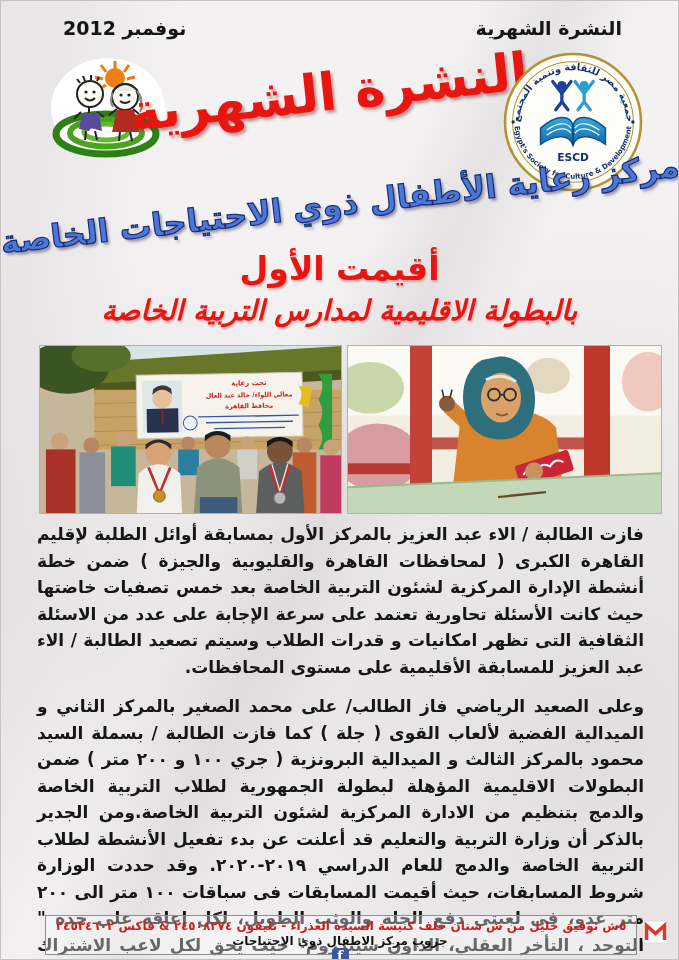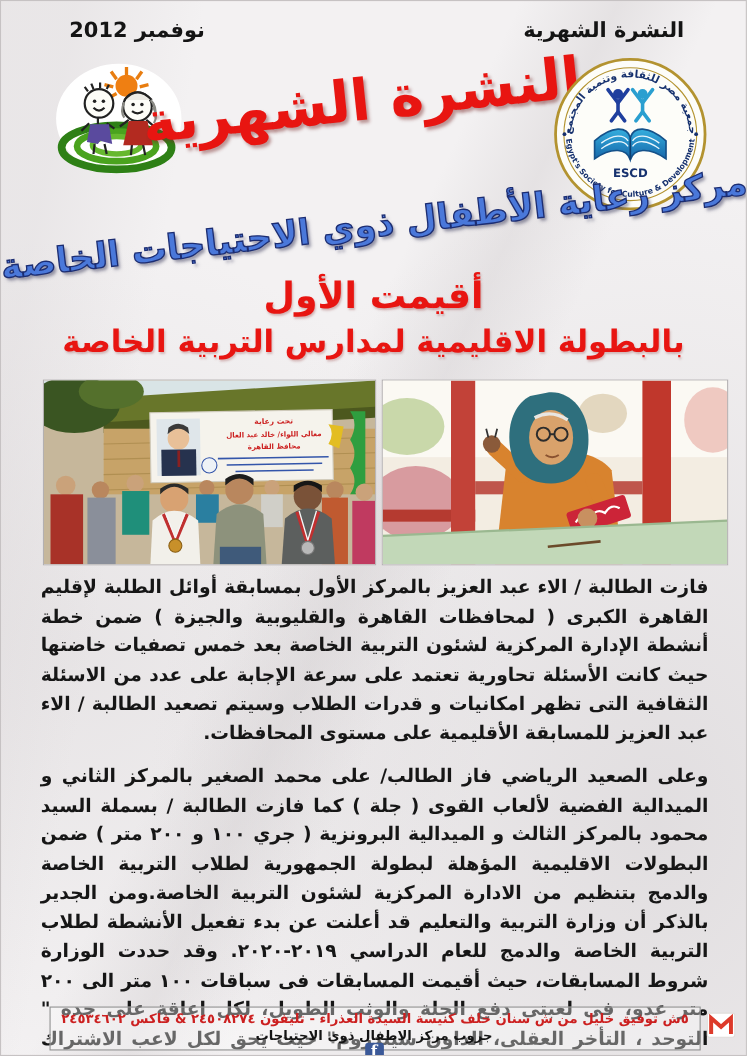--- a/index.html
+++ b/index.html
@@ -33,21 +33,21 @@
     transform:translateX(-50%) rotate(-6.5deg);
     font-size:32px;font-weight:bold;color:#4a78da;white-space:nowrap;direction:rtl;
     -webkit-text-stroke:1.2px #1c2d72;
     text-shadow:2px 3px 3px rgba(70,70,100,.55);
   }
   .award1{position:absolute;top:248px;left:0;width:100%;text-align:center;
     font-size:33px;font-weight:bold;color:#e81511;direction:rtl;
     text-shadow:1px 2px 2px rgba(150,60,60,.35);}
   .award2{position:absolute;top:293px;left:0;width:100%;text-align:center;
     font-size:28px;font-weight:bold;color:#e81511;direction:rtl;
-    text-shadow:1px 2px 2px rgba(150,60,60,.3);}
+    text-shadow:1px 2px 2px rgba(150,60,60,.3);font-style:italic;}
 
   .photos{position:absolute;top:344px;left:38px;display:flex;gap:5px;}
   .photo{border:1px solid #b3b0b1;background:#fff;box-sizing:border-box;}
   .photo svg{display:block;}
 
   .article{
     position:absolute;top:520px;left:36px;right:34px;
     direction:rtl;text-align:justify;
     font-size:17px;font-weight:bold;color:#161616;line-height:26.5px;
   }

